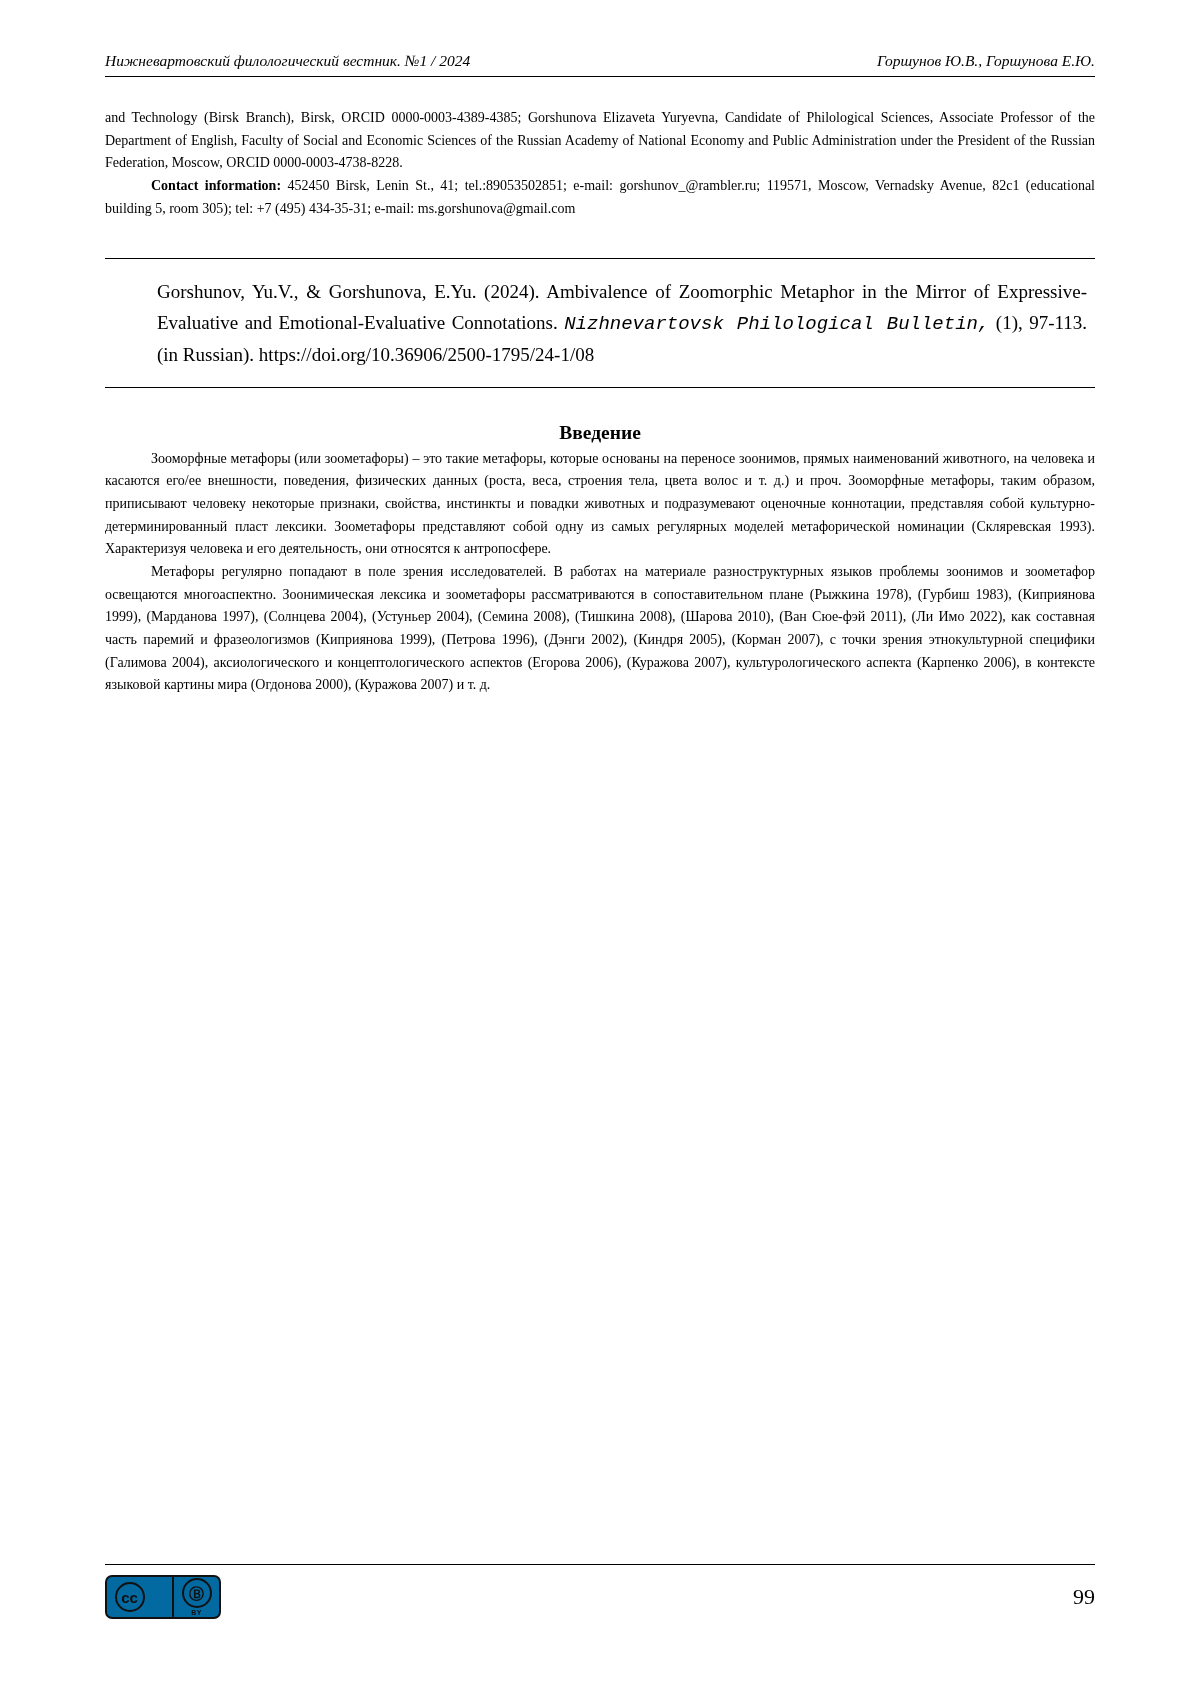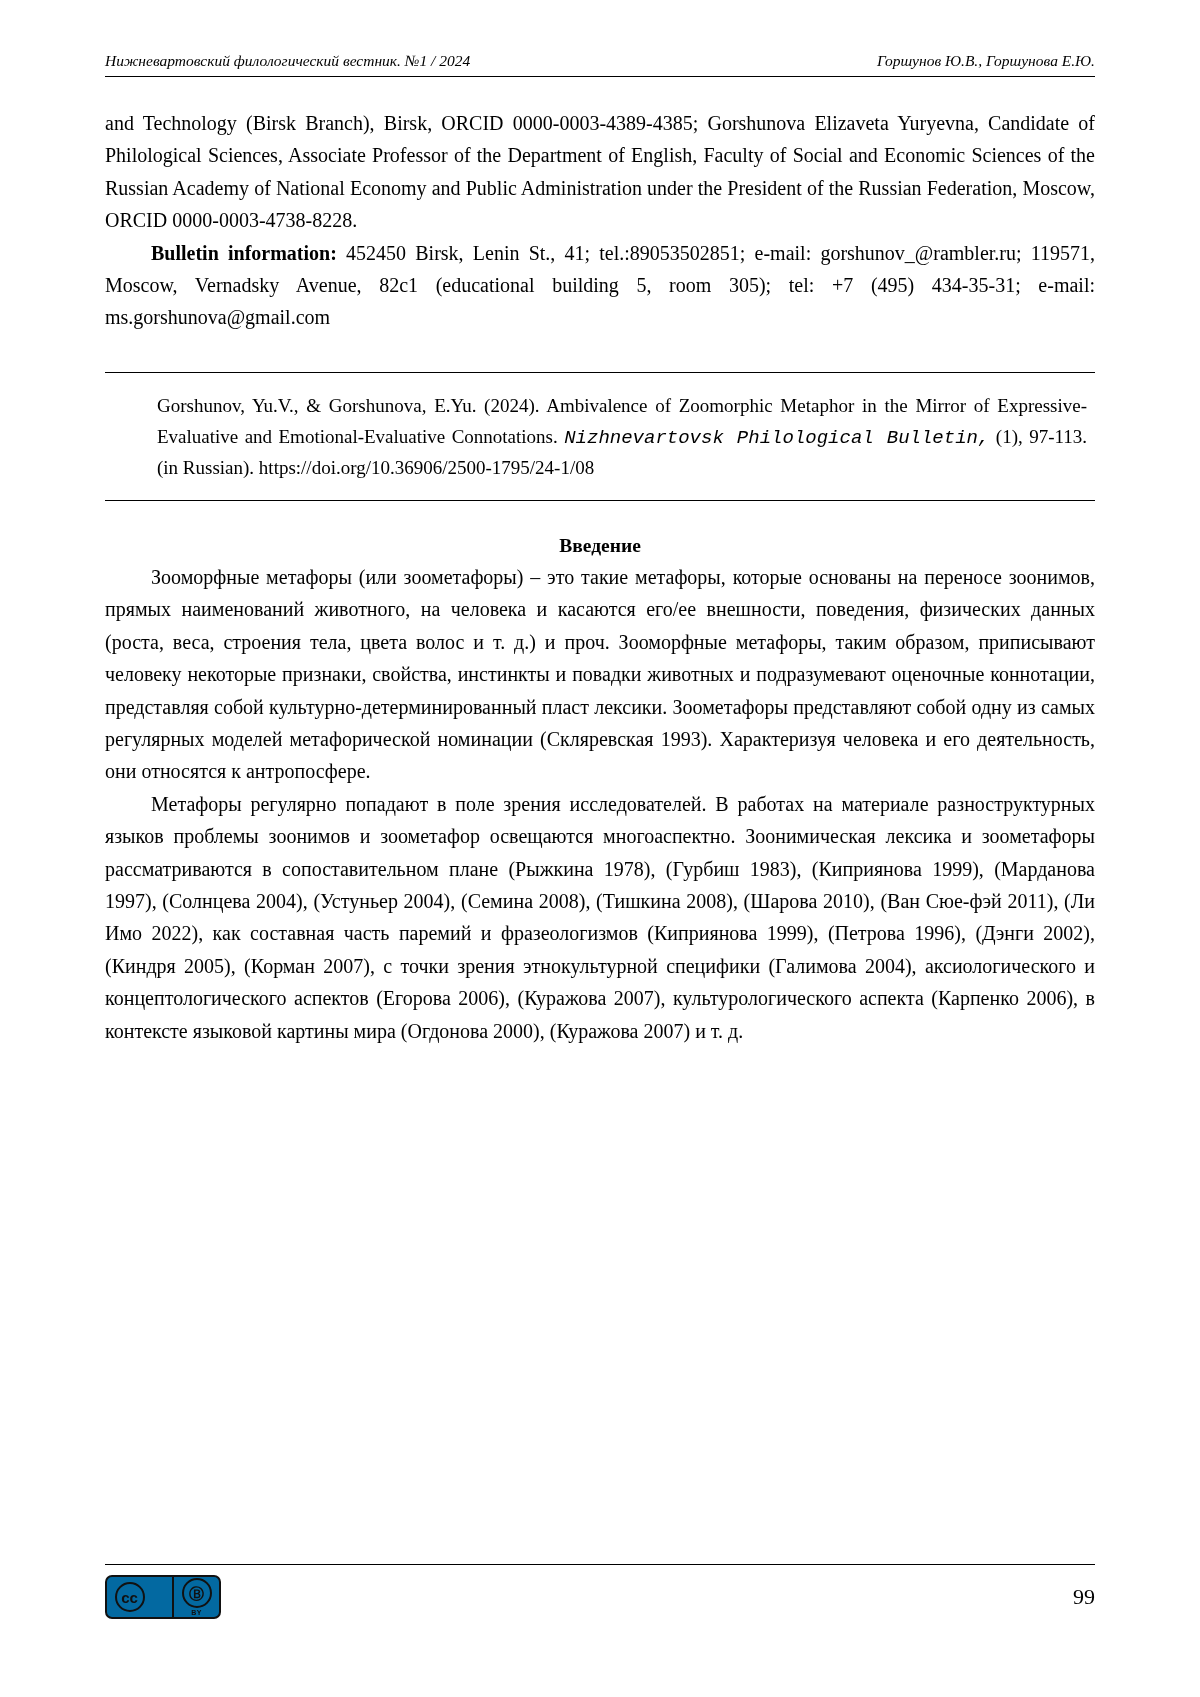--- a/index.html
+++ b/index.html
@@ -36,21 +36,21 @@
     font-style: italic;
     font-size: 15.5px;
     padding-bottom: 6px;
     border-bottom: 1.4px solid #000;
   }
   .runhead .left { white-space: nowrap; }
   .runhead .right { white-space: nowrap; }
 
   
   p.body {
-    font-size: 20px;
+    font-size: 14px;
     line-height: 1.62;
     text-align: justify;
     margin: 0;
     text-indent: 0;
   }
   .first-block {
     margin-top: 30px;
   }
   p.indent {
     text-indent: 46px;
@@ -153,21 +153,21 @@
 
   <div class="content">
 
     <div class="runhead">
       <span class="left">Нижневартовский филологический вестник. №1 / 2024</span>
       <span class="right">Горшунов Ю.В., Горшунова Е.Ю.</span>
     </div>
 
     <div class="first-block">
       <p class="body">and Technology (Birsk Branch), Birsk, ORCID 0000-0003-4389-4385; Gorshunova Elizaveta Yuryevna, Candidate of Philological Sciences, Associate Professor of the Department of English, Faculty of Social and Economic Sciences of the Russian Academy of National Economy and Public Administration under the President of the Russian Federation, Moscow, ORCID 0000-0003-4738-8228.</p>
-      <p class="body indent"><span class="bold">Bulletin information:</span><span> 452450 Birsk, Lenin St., 41; tel.:89053502851; e-mail: gorshunov_@rambler.ru; 119571, Moscow, Vernadsky Avenue, 82c1 (educational building 5, room 305); tel: +7 (495) 434-35-31; e-mail: ms.gorshunova@gmail.com</span></p>
+      <p class="body indent"><span class="bold">Contact information:</span><span> 452450 Birsk, Lenin St., 41; tel.:89053502851; e-mail: gorshunov_@rambler.ru; 119571, Moscow, Vernadsky Avenue, 82c1 (educational building 5, room 305); tel: +7 (495) 434-35-31; e-mail: ms.gorshunova@gmail.com</span></p>
     </div>
 
     <div class="cite-box">
       <p class="cite"><span>Gorshunov, Yu.V., &amp; Gorshunova, E.Yu. (2024). Ambivalence of Zoomorphic Metaphor in the Mirror of Expressive-Evaluative and Emotional-Evaluative Connotations. </span><span class="ital">Nizhnevartovsk Philological Bulletin,</span><span> (1), 97-113. (in Russian). https://doi.org/10.36906/2500-1795/24-1/08</span></p>
     </div>
 
     <h2 class="section">Введение</h2>
 
     <p class="body indent">Зооморфные метафоры (или зоометафоры) – это такие метафоры, которые основаны на переносе зоонимов, прямых наименований животного, на человека и касаются его/ее внешности, поведения, физических данных (роста, веса, строения тела, цвета волос и т. д.) и проч. Зооморфные метафоры, таким образом, приписывают человеку некоторые признаки, свойства, инстинкты и повадки животных и подразумевают оценочные коннотации, представляя собой культурно-детерминированный пласт лексики. Зоометафоры представляют собой одну из самых регулярных моделей метафорической номинации (Скляревская 1993). Характеризуя человека и его деятельность, они относятся к антропосфере.</p>
     <p class="body indent">Метафоры регулярно попадают в поле зрения исследователей. В работах на материале разноструктурных языков проблемы зоонимов и зоометафор освещаются многоаспектно. Зоонимическая лексика и зоометафоры рассматриваются в сопоставительном плане (Рыжкина 1978), (Гурбиш 1983), (Киприянова 1999), (Марданова 1997), (Солнцева 2004), (Устуньер 2004), (Семина 2008), (Тишкина 2008), (Шарова 2010), (Ван Сюе-фэй 2011), (Ли Имо 2022), как составная часть паремий и фразеологизмов (Киприянова 1999), (Петрова 1996), (Дэнги 2002), (Киндря 2005), (Корман 2007), с точки зрения этнокультурной специфики (Галимова 2004), аксиологического и концептологического аспектов (Егорова 2006), (Куражова 2007), культурологического аспекта (Карпенко 2006), в контексте языковой картины мира (Огдонова 2000), (Куражова 2007) и т. д.</p>

